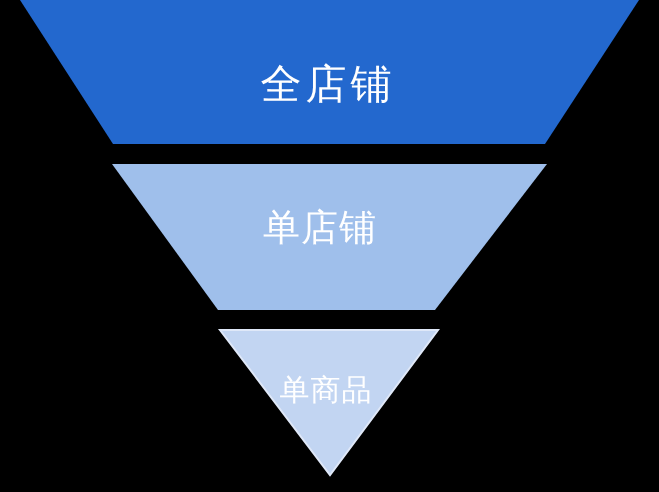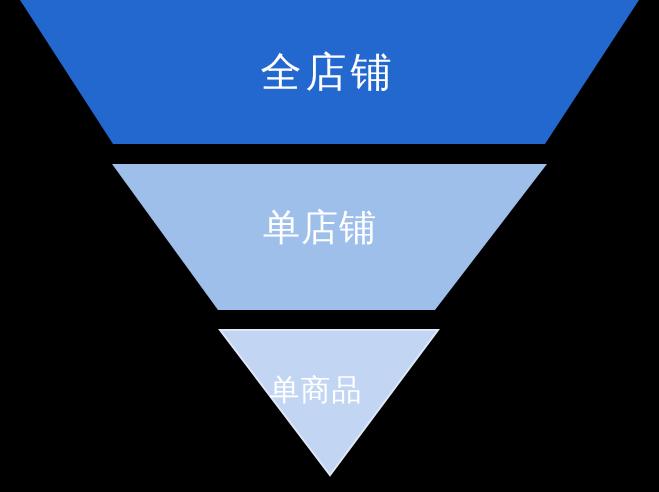--- a/index.html
+++ b/index.html
@@ -22,33 +22,33 @@
   .level-label {
     position: absolute;
     transform: translate(-50%, -50%);
     color: #ffffff;
     white-space: nowrap;
     line-height: 1;
     user-select: none;
   }
   .label-1 {
     left: 328px;
-    top: 72px;
+    top: 84px;
     font-size: 41px;
     letter-spacing: 4px;
   }
   .label-2 {
     left: 320px;
     top: 227px;
     font-size: 37px;
     letter-spacing: 1px;
     text-align: center;
   }
   .label-3 {
-    left: 316px;
+    left: 326px;
     top: 390px;
     font-size: 30px;
     letter-spacing: 1px;
   }
 </style>
 </head>
 <body>
 
 <div class="stage" style="background: rgb(0, 0, 0);">
 

